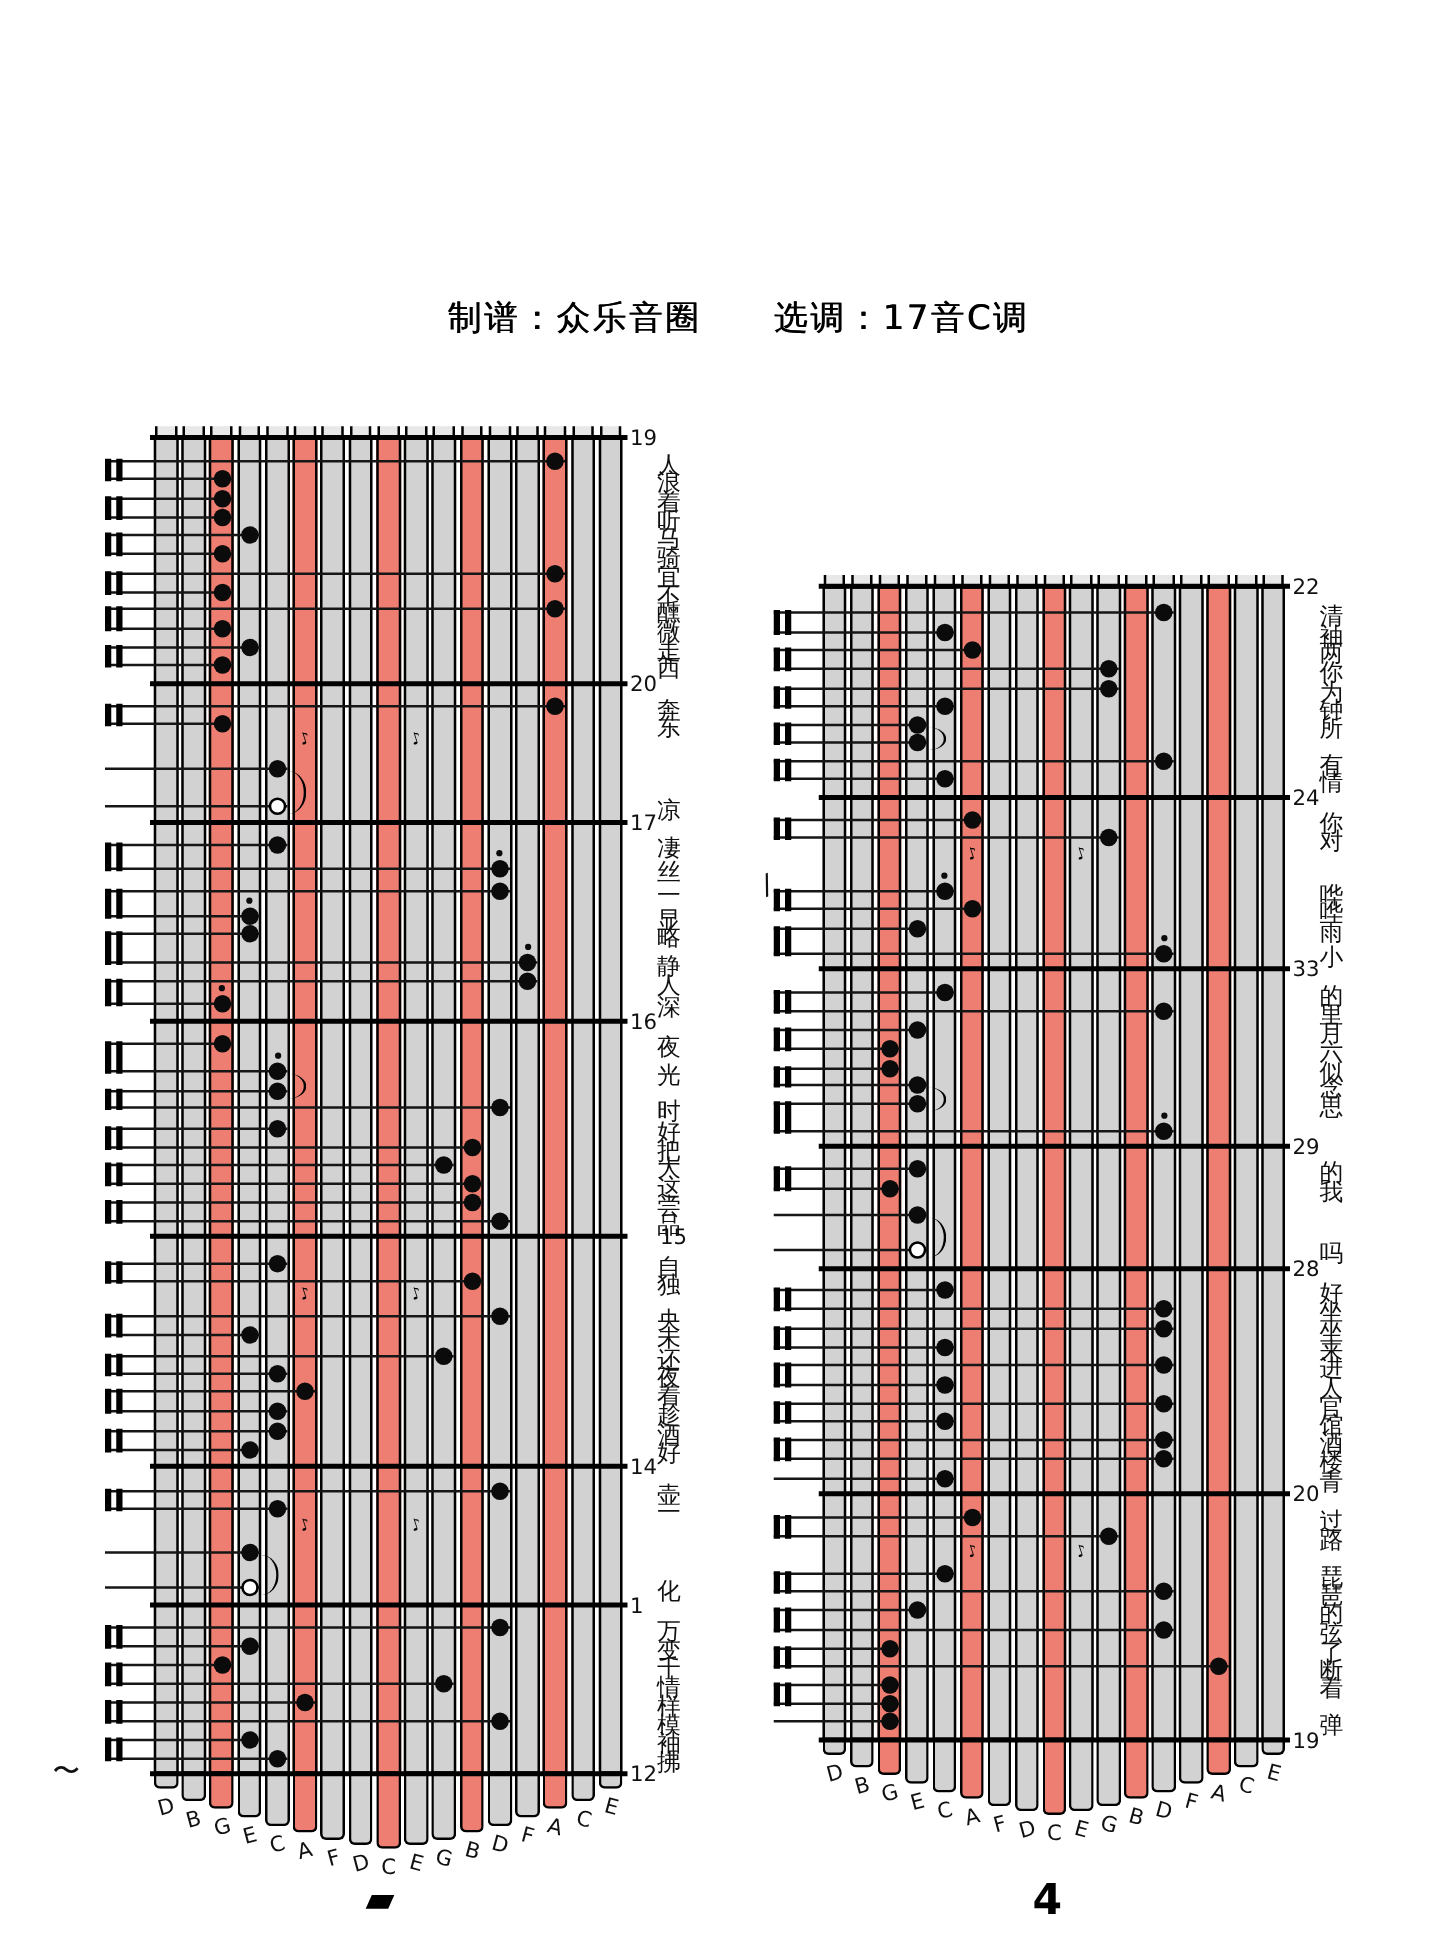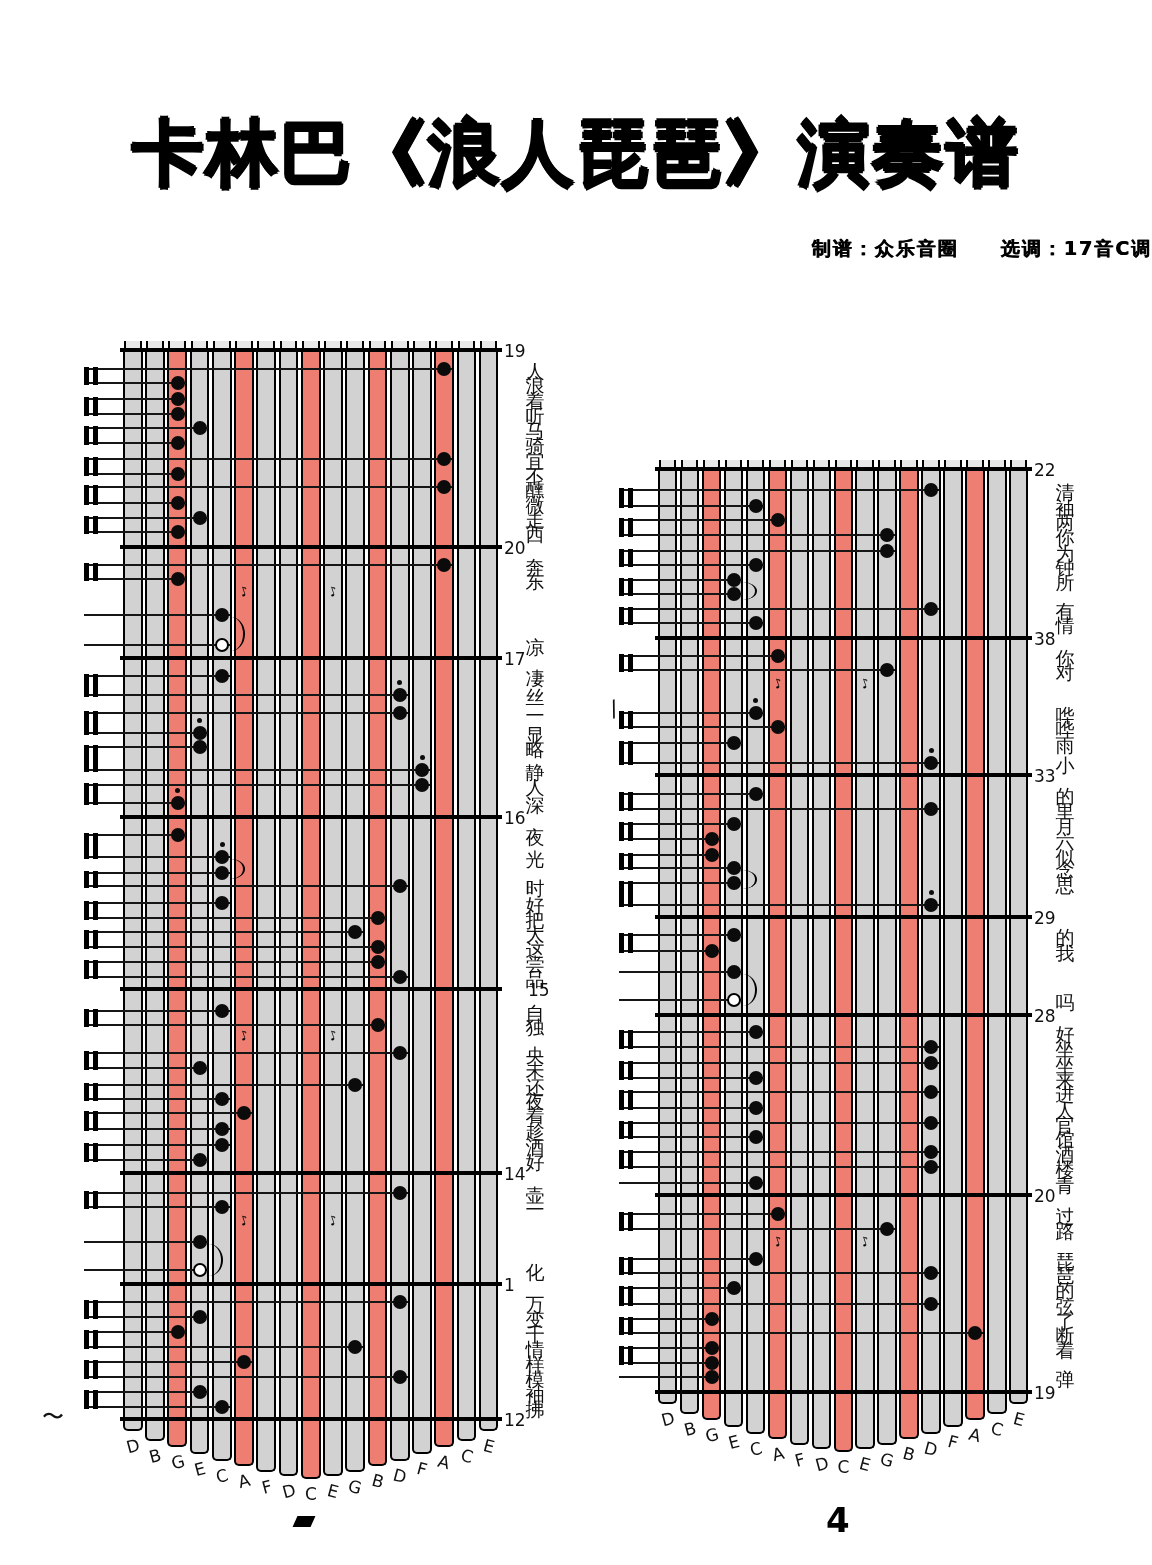--- a/index.html
+++ b/index.html
@@ -1,22 +1,22 @@
 <!DOCTYPE html>
 <html><head>
 <meta charset="utf-8">
 <style>
   html,body{margin:0;padding:0;background:#fff;}
   #page{position:relative;width:1152px;height:1565px;background:#fff;overflow:hidden;
         font-family:"DejaVu Sans",sans-serif;}
   #title{position:absolute;top:106px;left:0;width:100%;text-align:center;
          font-size:72px;font-weight:900;color:#000;letter-spacing:2px;
          text-shadow:1.6px 0 #000,-1.6px 0 #000,0 1.6px #000,0 -1.6px #000;}
-  #subtitle{position:absolute;top:236px;left:358px;width:794px;text-align:right;
-            font-size:19px;font-weight:bold;color:#000;letter-spacing:2px;
+  #subtitle{position:absolute;top:236px;left:358px;width:794px;text-align:left;
+            font-size:27px;font-weight:normal;color:#000;letter-spacing:2px;
             text-shadow:.6px 0 #000;}
   .cell{position:absolute;box-sizing:border-box;border:2px solid #000;}
   .nub{position:absolute;box-sizing:border-box;border-left:2px solid #000;border-right:2px solid #000;background:#e8e8e8;}
   .tine{position:absolute;box-sizing:border-box;border:2px solid #000;border-top:none;border-radius:0 0 5px 5px;}
   .mline{position:absolute;background:#000;height:4px;}
   .mnum{position:absolute;font-size:17px;color:#111;}
   .evline{position:absolute;background:#161616;height:2px;}
   .dot{position:absolute;width:14px;height:14px;border-radius:50%;background:#0b0b0b;}
   .odot{position:absolute;width:14px;height:14px;border-radius:50%;background:#fff;border:2.6px solid #000;box-sizing:border-box;}
   .octdot{position:absolute;width:5px;height:5px;border-radius:50%;background:#0b0b0b;}
@@ -26,21 +26,20 @@
   .lyric{position:absolute;font-size:19px;color:#111;width:22px;text-align:center;}
   .tlabel{position:absolute;font-size:17px;color:#111;width:20px;text-align:center;}
   .deco{position:absolute;color:#111;}
   #footer-left{position:absolute;left:295px;top:1516px;width:18px;height:11px;background:#000;transform:skewX(-24deg);}
   #footer-page{position:absolute;left:826px;top:1500px;font-size:34px;font-weight:900;color:#000;}
 </style>
 </head>
 <body>
 
 <div id="page">
-  <div id="title">卡林巴《浪人琵琶》演奏谱</div>
   <div id="subtitle">制谱：众乐音圈　　选调：17音C调</div>
   <div id="charts">
       <div class="cell" style="left: 123px; top: 350px; width: 19.7353px; height: 1069px; background: rgb(210, 210, 210);"></div>
       <div class="nub" style="left: 124px; top: 341px; width: 17.7353px; height: 9px;"></div>
       <div class="tine" style="left: 123px; top: 1419px; width: 19.7353px; height: 12px; background: rgb(210, 210, 210);"></div>
       <div class="tlabel" style="left: 123.118px; top: 1436px; transform: rotate(-15deg);">D</div>
       <div class="cell" style="left: 145.235px; top: 350px; width: 19.7353px; height: 1069px; background: rgb(210, 210, 210);"></div>
       <div class="nub" style="left: 146.235px; top: 341px; width: 17.7353px; height: 9px;"></div>
       <div class="tine" style="left: 145.235px; top: 1419px; width: 19.7353px; height: 22px; background: rgb(210, 210, 210);"></div>
       <div class="tlabel" style="left: 145.353px; top: 1446px; transform: rotate(-15deg);">B</div>
@@ -416,21 +415,21 @@
       <div class="nub" style="left: 988.118px; top: 460px; width: 17.4412px; height: 9px;"></div>
       <div class="tine" style="left: 987.118px; top: 1392px; width: 19.4412px; height: 22px; background: rgb(210, 210, 210);"></div>
       <div class="tlabel" style="left: 987.088px; top: 1419px; transform: rotate(15deg);">C</div>
       <div class="cell" style="left: 1009.06px; top: 469px; width: 19.4412px; height: 923px; background: rgb(210, 210, 210);"></div>
       <div class="nub" style="left: 1010.06px; top: 460px; width: 17.4412px; height: 9px;"></div>
       <div class="tine" style="left: 1009.06px; top: 1392px; width: 19.4412px; height: 12px; background: rgb(210, 210, 210);"></div>
       <div class="tlabel" style="left: 1009.03px; top: 1409px; transform: rotate(15deg);">E</div>
       <div class="mline" style="left: 655px; top: 467px; width: 377px;"></div>
       <div class="mnum" style="left: 1034px; top: 460px;">22</div>
       <div class="mline" style="left: 655px; top: 636px; width: 377px;"></div>
-      <div class="mnum" style="left: 1034px; top: 629px;">38</div>
+      <div class="mnum" style="left: 1034px; top: 629px;">24</div>
       <div class="mline" style="left: 655px; top: 773px; width: 377px;"></div>
       <div class="mnum" style="left: 1034px; top: 766px;">33</div>
       <div class="mline" style="left: 655px; top: 915px; width: 377px;"></div>
       <div class="mnum" style="left: 1034px; top: 908px;">29</div>
       <div class="mline" style="left: 655px; top: 1013px; width: 377px;"></div>
       <div class="mnum" style="left: 1034px; top: 1006px;">28</div>
       <div class="mline" style="left: 655px; top: 1193px; width: 377px;"></div>
       <div class="mnum" style="left: 1034px; top: 1186px;">20</div>
       <div class="mline" style="left: 655px; top: 1390px; width: 377px;"></div>
       <div class="mnum" style="left: 1034px; top: 1383px;">19</div>

